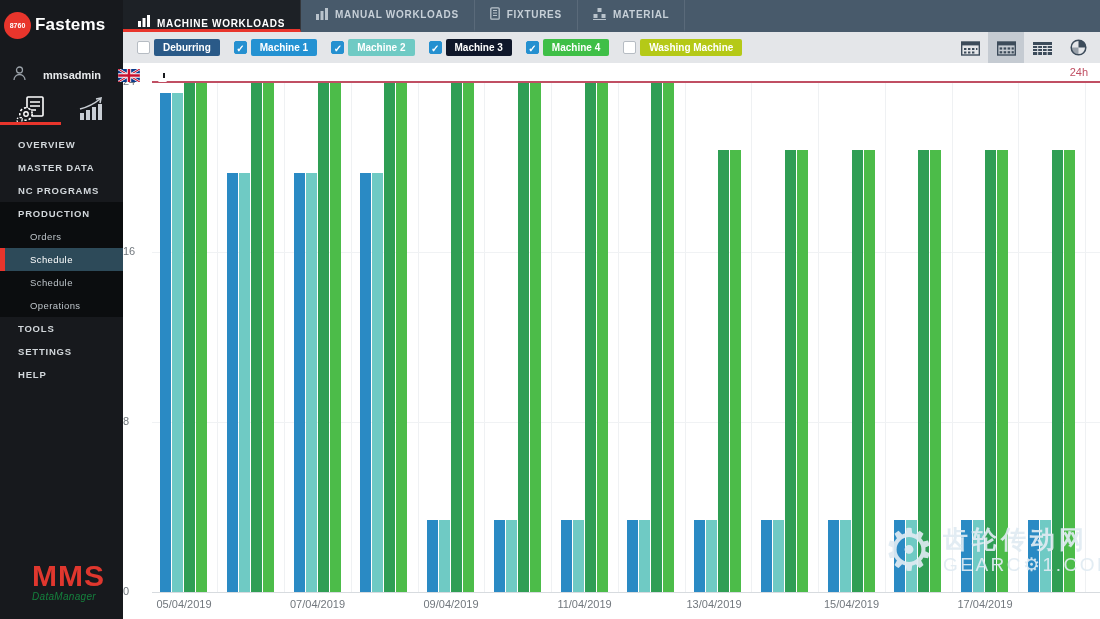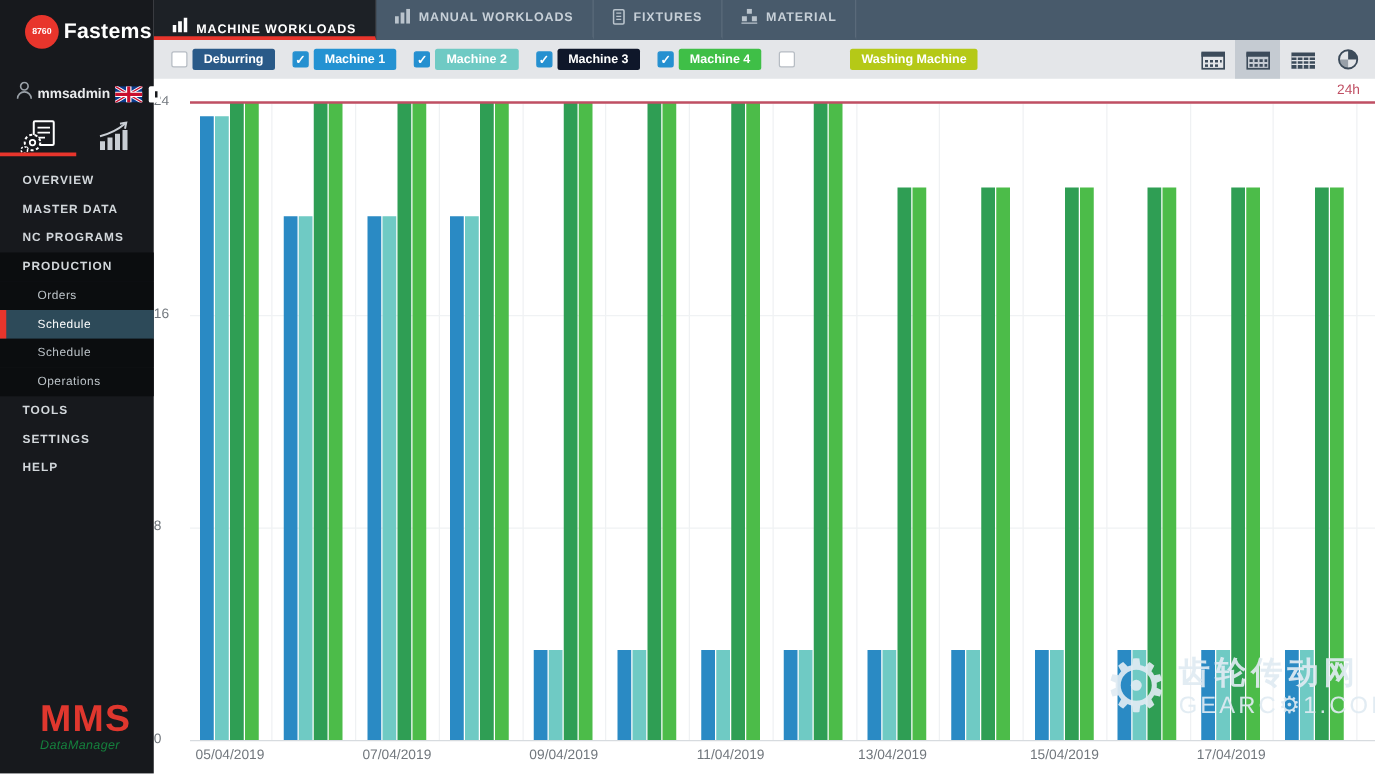--- a/index.html
+++ b/index.html
@@ -1,24 +1,24 @@
 <!DOCTYPE html>
 <html><head>
 <meta charset="utf-8">
 <style>
   * { margin:0; padding:0; box-sizing:border-box; }
   html,body { width:1100px; height:619px; background:#fff; font-family:"Liberation Sans",sans-serif; }
   .app { position:relative; width:1100px; height:619px; overflow:hidden; background:#fff; }
 
   
   .sidebar { position:absolute; left:0; top:0; width:123px; height:619px; background:#17191d; z-index:5; }
-  .logo-row { position:absolute; left:0; top:8px; width:123px; height:34px; display:flex; align-items:center; padding-left:20px; }
+  .logo-row { position:absolute; left:0; top:8px; width:123px; height:34px; display:flex; align-items:center; padding-left:4px; }
   .logo-badge { width:27px; height:27px; border-radius:50%; background:#e8352c; color:#fff; font-size:7px; font-weight:bold; display:flex; align-items:center; justify-content:center; flex:0 0 auto; }
   .logo-text { color:#fff; font-size:17px; font-weight:bold; margin-left:4px; letter-spacing:0.2px; }
-  .user-row { position:absolute; left:0; top:63px; width:123px; height:24px; display:flex; align-items:center; padding-left:13px; gap:4px; }
+  .user-row { position:absolute; left:0; top:63px; width:123px; height:24px; display:flex; align-items:center; padding-left:13px; gap:17px; }
   .user-name { color:#e8eaec; font-size:11px; font-weight:bold; }
   .module-row { position:absolute; left:0; top:93px; width:123px; height:32px; display:flex; }
   .module-btn { width:61px; display:flex; align-items:center; justify-content:center; cursor:pointer; }
   .module-underline { position:absolute; left:0; top:122px; width:61px; height:3px; background:#e8352c; }
   .menu { position:absolute; left:0; top:133px; width:123px; }
   .menu-item { height:23px; line-height:23px; padding-left:18px; font-size:9.5px; letter-spacing:0.8px; color:#d2d7db; font-weight:bold; cursor:pointer; white-space:nowrap; }
   .menu-item.in-section { background:#0b0d0f; }
   .menu-item.sub { padding-left:30px; font-weight:normal; color:#bdc4c9; letter-spacing:0.4px; font-size:9.5px; }
   .menu-item.sub.selected { background:#2d4a59; border-left:5px solid #e8352c; padding-left:25px; color:#fff; }
   .product-logo { position:absolute; left:32px; bottom:17px; }
@@ -184,21 +184,21 @@
       <div class="filter-item">
         <span class="cbx checked"></span>
         <span class="chip" style="background: #0f172a;">Machine 3</span>
       </div>
       <div class="filter-item">
         <span class="cbx checked"></span>
         <span class="chip" style="background: rgb(63, 191, 71);">Machine 4</span>
       </div>
       <div class="filter-item">
         <span class="cbx"></span>
-        <span class="chip" style="background: rgb(181, 201, 23); margin-left: 40px;">Washing Machine</span>
+        <span class="chip" style="background: rgb(181, 201, 23);">Washing Machine</span>
       </div>
     </div>
   <div class="view-switcher" style="position:absolute; right:4px; top:32px; z-index:6;">
       <div class="view-btn">
         <svg width="19" height="16" viewBox="0 0 19 16">
           <rect x="0.7" y="2" width="17.6" height="13" fill="none" stroke="#3c4b5a" stroke-width="1.4"></rect>
           <rect x="0" y="2" width="19" height="3.4" fill="#3c4b5a"></rect>
           <g fill="#3c4b5a">
             <rect x="3" y="8" width="2.4" height="2"></rect>
             <rect x="7" y="8" width="2.4" height="2"></rect>

